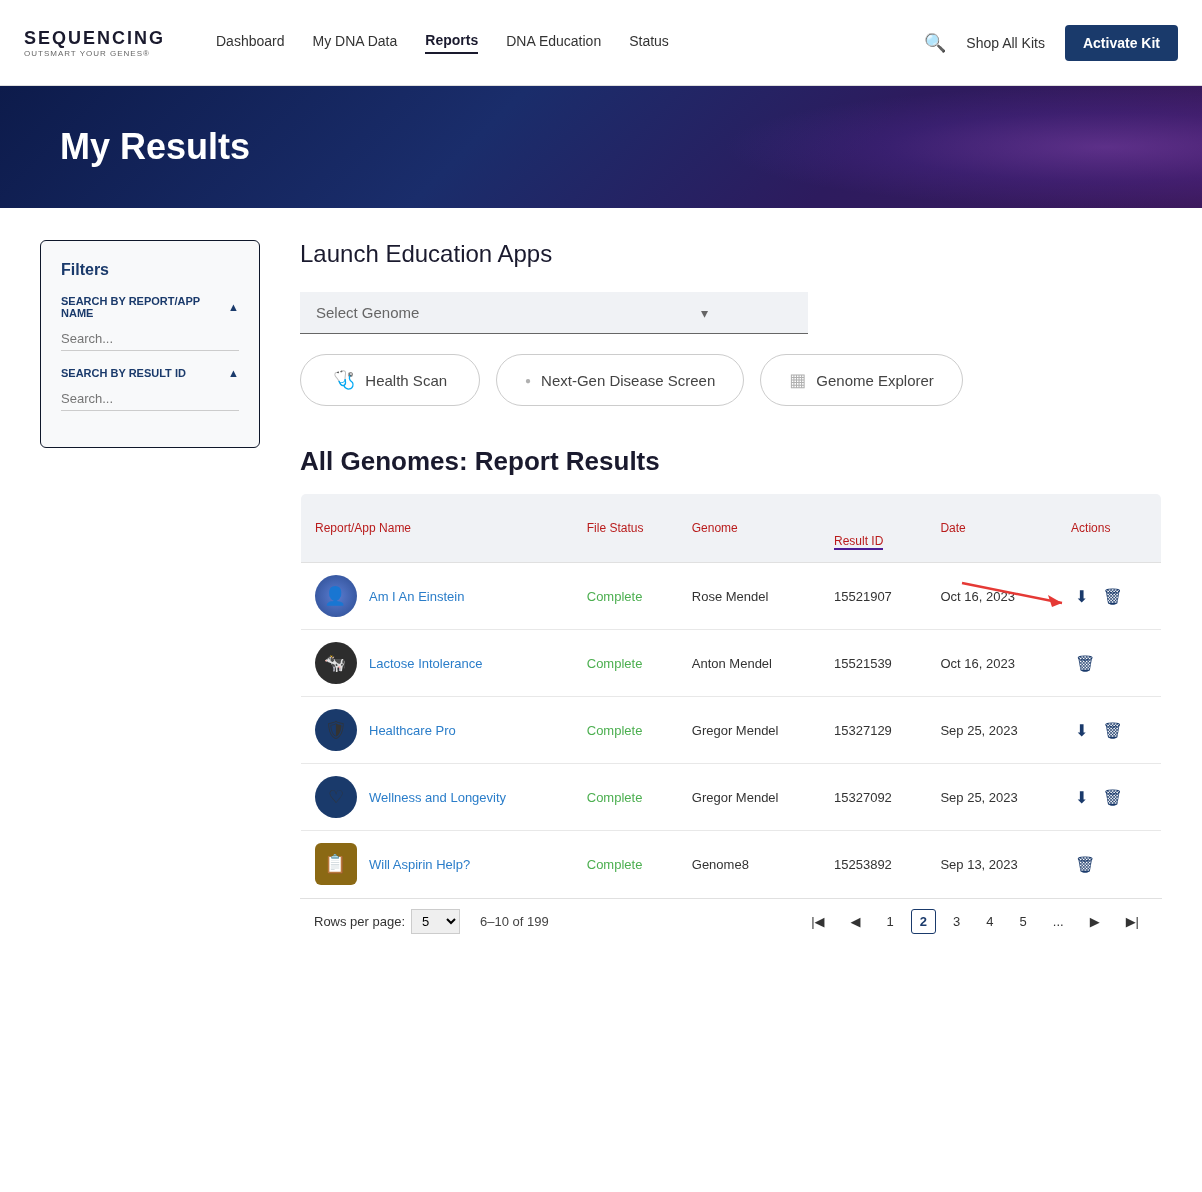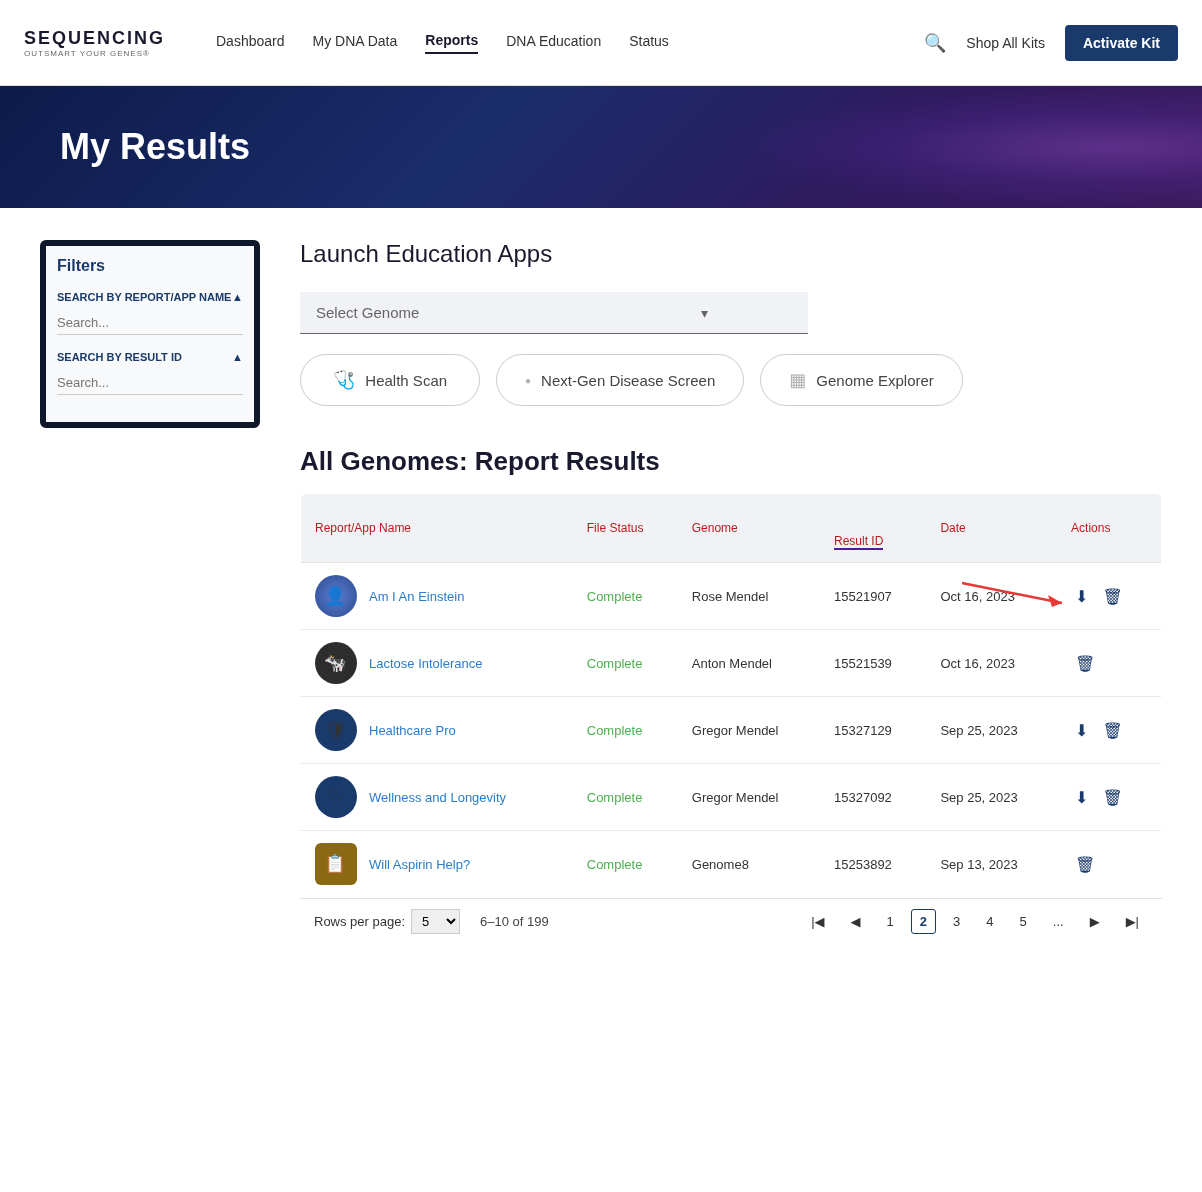--- a/index.html
+++ b/index.html
@@ -103,23 +103,23 @@
     .main-content {
       display: flex;
       gap: 0;
       padding: 32px 40px;
       max-width: 1202px;
     }
 
     
     .filters-panel {
       background: #f8f9fa;
-      border: 6px solid #0f172a;
+      border: 1px solid #0f172a;
       border-radius: 6px;
-      padding: 11px;
+      padding: 20px;
       min-width: 220px;
       width: 220px;
       margin-right: 40px;
       height: fit-content;
     }
     .filters-title {
       font-size: 16px;
       font-weight: bold;
       color: #1a3a6b;
       margin-bottom: 16px;

